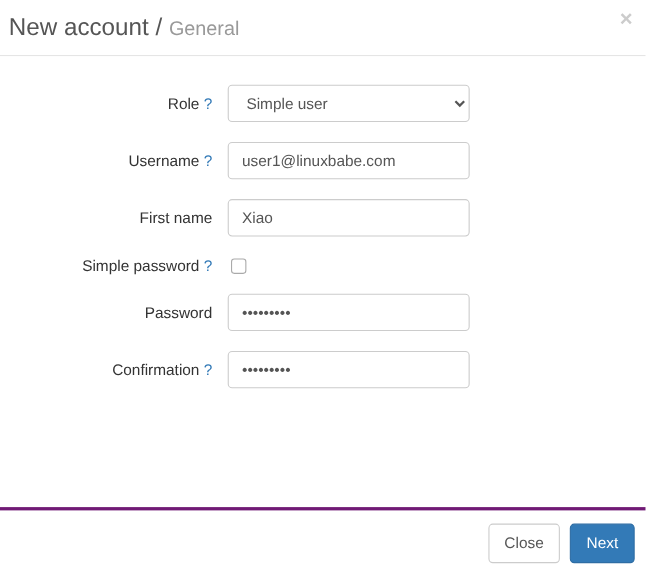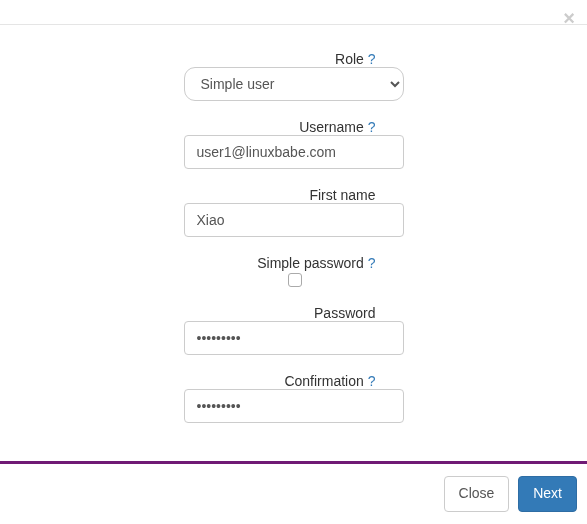--- a/index.html
+++ b/index.html
@@ -39,21 +39,20 @@
     line-height: 1;
     font-weight: bold;
   }
   .modal-body {
     padding: 26px 15px 10px 15px;
   }
   .form-row {
     display: flex;
     align-items: center;
     margin-bottom: 18px;
-    flex-direction: column;
   }
   .form-label {
     width: 192px;
     text-align: right;
     padding-right: 14px;
     color: #333;
     font-size: 14px;
     flex-shrink: 0;
   }
   .help {
@@ -69,21 +68,20 @@
     line-height: 1.42857143;
     color: #555;
     background-color: #fff;
     border: 1px solid #ccc;
     border-radius: 4px;
     outline: none;
   }
   select.form-control {
     padding: 6px 8px 6px 12px;
     appearance: auto;
-    border-radius: 11px;
   }
   .checkbox {
     width: 14px;
     height: 14px;
     border: 1px solid #aaa;
     border-radius: 3px;
     background: #fff;
     display: inline-block;
     position: relative;
     cursor: pointer;
@@ -135,20 +133,23 @@
     color: #fff;
     background-color: #337ab7;
     border-color: #2e6da4;
   }
 </style>
 </head>
 <body>
 
 <div class="modal-header">
   <span class="close-x">×</span>
+  <h3 class="modal-title">
+    <span>New account</span><span> / </span><span class="sub">General</span>
+  </h3>
 </div>
 
 <div class="modal-body">
 
   <div class="form-row">
     <div class="form-label">
       <span>Role</span>
       <span class="help">?</span>
     </div>
     <select class="form-control">

